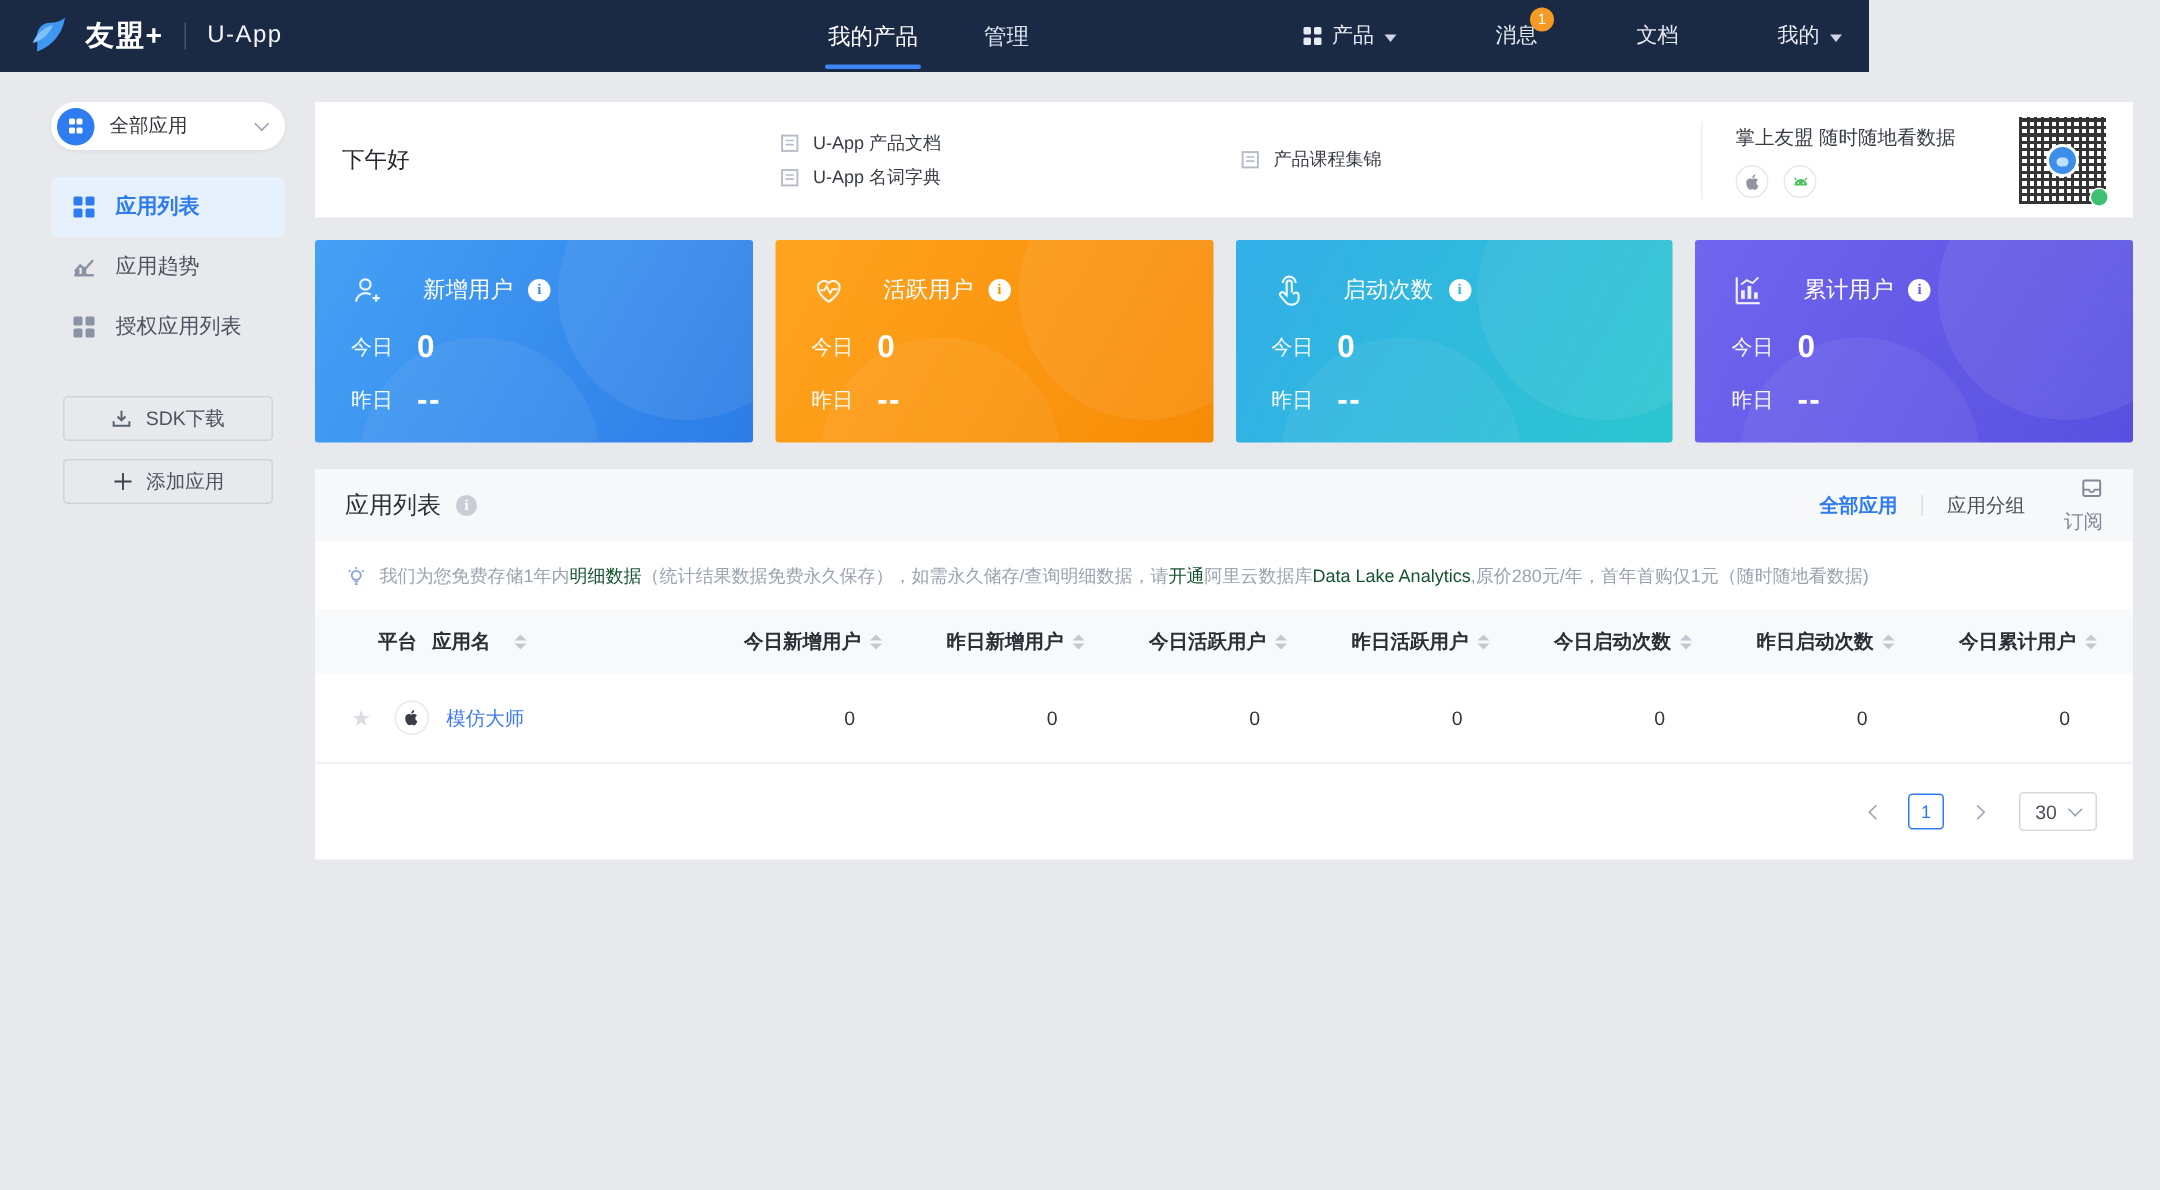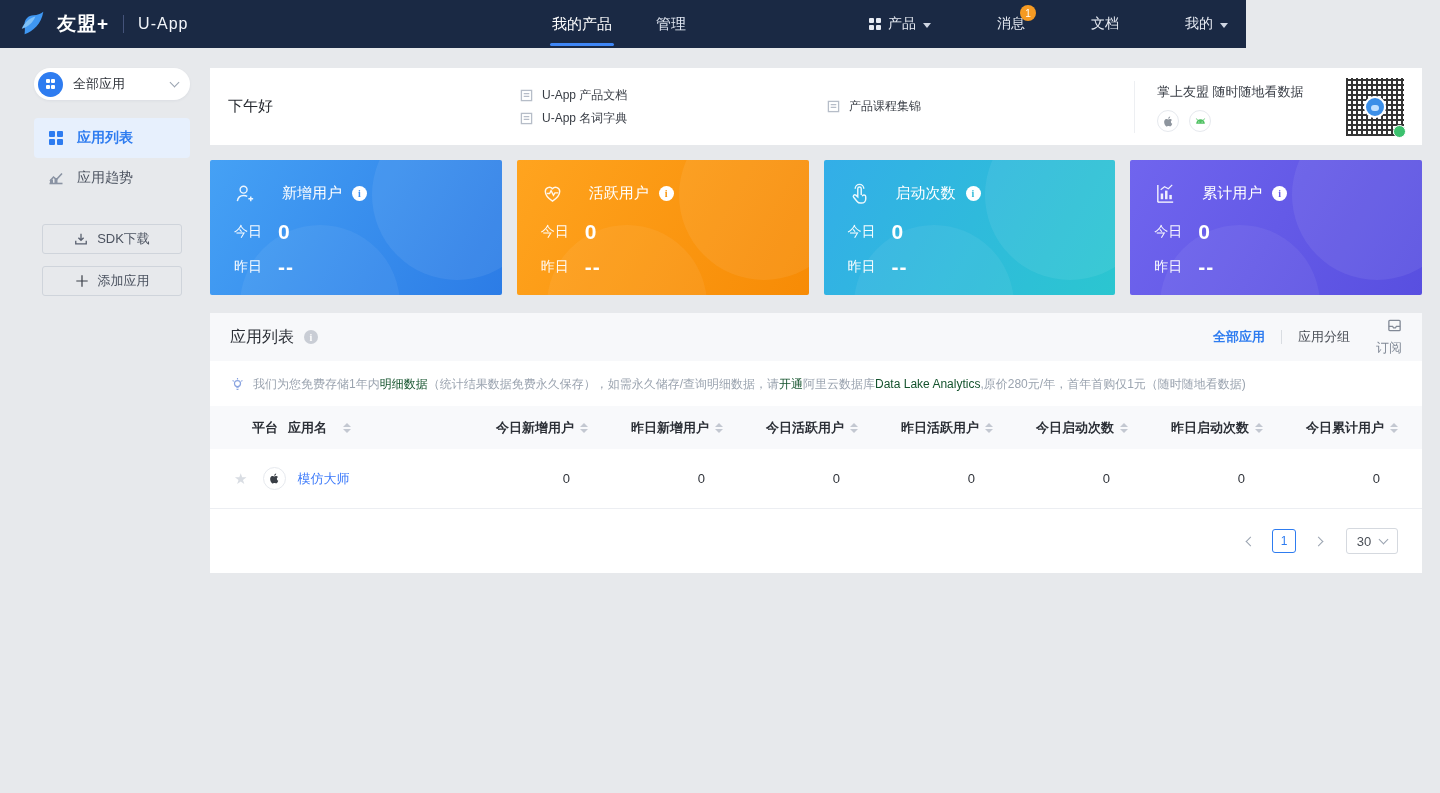--- a/index.html
+++ b/index.html
@@ -193,20 +193,31 @@
       <span class="side-icon">
         <svg width="16" height="16" viewBox="0 0 16 16">
             <path d="M1.5 13.5h13" stroke="#8a93a3" stroke-width="1.6" fill="none"></path>
             <path d="M2 11l3.5-4 3 2.5L14 3.5" stroke="#8a93a3" stroke-width="1.6" fill="none"></path>
             <rect x="2" y="9.5" width="3" height="4" fill="#8a93a3"></rect>
             <rect x="6.5" y="8" width="3" height="5.5" fill="#8a93a3"></rect>
           </svg>
       </span>
       <span>应用趋势</span>
     </div>
+    <div class="side-item">
+      <span class="side-icon">
+          <span class="sq-grid">
+            <i></i>
+            <i></i>
+            <i></i>
+            <i></i>
+          </span>
+        </span>
+      <span>授权应用列表</span>
+    </div>
   </div>
 
   <div class="side-btn-group">
     <div class="side-btn">
       <svg width="14" height="14" viewBox="0 0 16 16">
           <path d="M8 2v7M5 6.5L8 9.5 11 6.5" stroke="#5a6170" stroke-width="1.5" fill="none"></path>
           <path d="M2 10v3.5h12V10" stroke="#5a6170" stroke-width="1.5" fill="none"></path>
         </svg>
       <span>SDK下载</span>
     </div>

